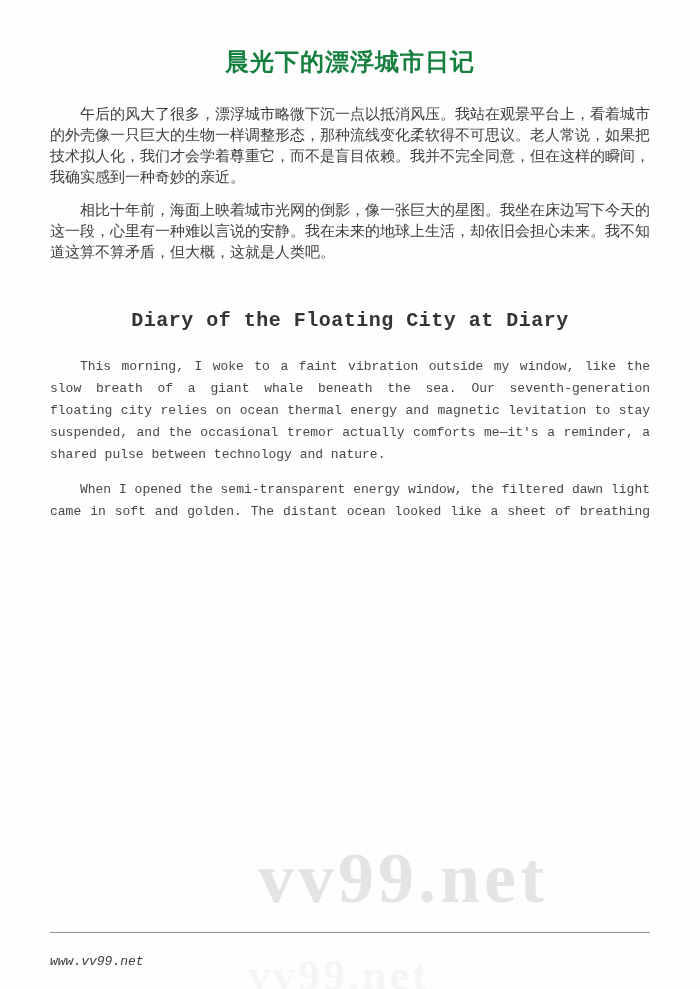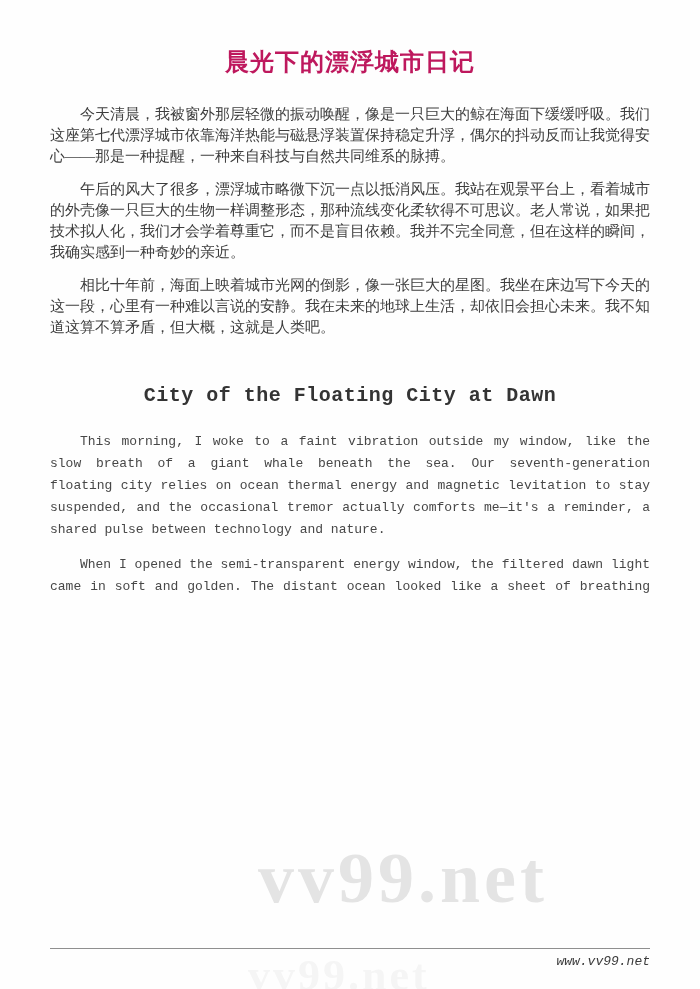--- a/index.html
+++ b/index.html
@@ -18,21 +18,21 @@
   .content {
     position: relative;
     z-index: 1;
     padding: 46px 50px 0 50px;
   }
   .zh-title {
     margin: 0 0 26px 0;
     font-size: 24px;
     font-weight: bold;
     text-align: center;
-    color: #be185d;
+    color: #15803d;
     letter-spacing: 1px;
     font-family: "Liberation Serif", "DejaVu Serif", serif;
   }
   p.zh {
     margin: 0 0 12px 0;
     font-size: 15px;
     line-height: 21px;
     text-align: justify;
     text-indent: 2em;
     color: #3d3d3d;
@@ -60,22 +60,22 @@
     overflow: hidden;
     margin-bottom: 0;
   }
   .footer {
     position: absolute;
     z-index: 1;
     left: 50px;
     right: 50px;
     bottom: 20px;
     border-top: 1.5px solid #8f8f8f;
-    padding-top: 2px;
-    text-align: right;
+    padding-top: 18px;
+    text-align: left;
   }
   .footer-url {
     font-family: "Liberation Mono", "DejaVu Sans Mono", monospace;
     font-style: italic;
     font-size: 13px;
     color: #3c3c3c;
   }
   .watermark {
     position: absolute;
     z-index: 0;
@@ -107,30 +107,29 @@
 <div class="page">
 
   <div class="watermark wm-main">vv99.net</div>
 
   <div class="watermark wm-faint">vv99.net</div>
 
   <div class="content">
 
     <h1 class="zh-title">晨光下的漂浮城市日记</h1>
 
-    <p class="zh">今天清晨，我被窗外那层轻微的振动唤醒，像是一只巨大的鲸在海面下缓缓呼吸。我们这座第七代漂浮城市依靠海洋热能与磁悬浮装置保持稳定升浮，偶尔的抖动反而让我觉得安心——那是一种提醒，一种来自科技与自然共同维系的脉搏。</p>
 
 
 
 
     <p class="zh">午后的风大了很多，漂浮城市略微下沉一点以抵消风压。我站在观景平台上，看着城市的外壳像一只巨大的生物一样调整形态，那种流线变化柔软得不可思议。老人常说，如果把技术拟人化，我们才会学着尊重它，而不是盲目依赖。我并不完全同意，但在这样的瞬间，我确实感到一种奇妙的亲近。</p>
 
     <p class="zh">相比十年前，海面上映着城市光网的倒影，像一张巨大的星图。我坐在床边写下今天的这一段，心里有一种难以言说的安静。我在未来的地球上生活，却依旧会担心未来。我不知道这算不算矛盾，但大概，这就是人类吧。</p>
 
-    <h2 class="en-title">City of the Floating City at Dawn</h2>
+    <h2 class="en-title">Diary of the Floating City at Diary</h2>
 
     <p class="en">This morning, I woke to a faint vibration outside my window, like the slow breath of a giant whale beneath the sea. Our seventh-generation floating city relies on ocean thermal energy and magnetic levitation to stay suspended, and the occasional tremor actually comforts me—it's a reminder, a shared pulse between technology and nature.</p>
 
     <p class="en clipped">When I opened the semi-transparent energy window, the filtered dawn light came in soft and golden. The distant ocean looked like a sheet of breathing metal, shimmering</p>
 
   </div>
 
   <div class="footer">
     <span class="footer-url">www.vv99.net</span>
   </div>

